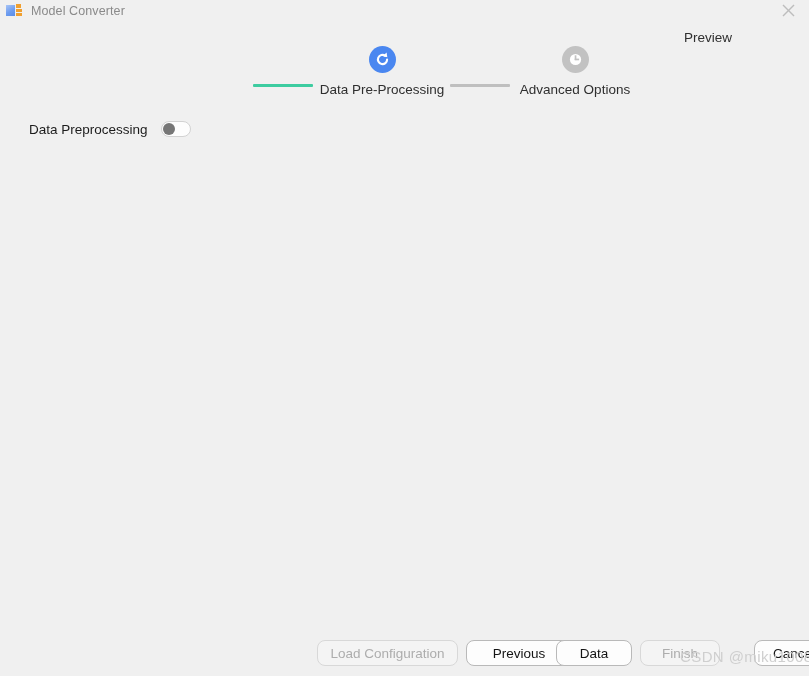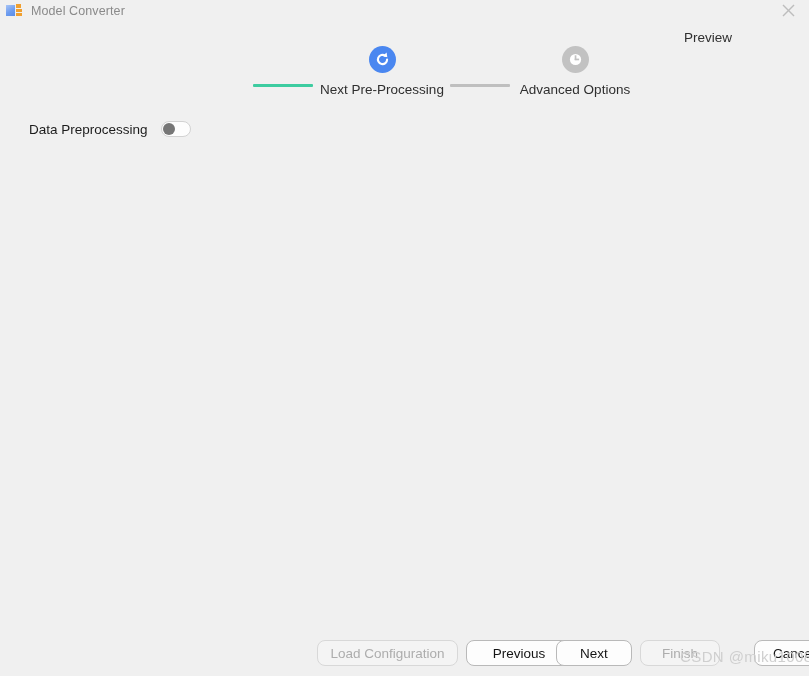--- a/index.html
+++ b/index.html
@@ -234,21 +234,21 @@
     <div class="connector todo" id="conn-2"></div>
 
 
     <div class="step" id="step-2">
       <div class="step-circle active">
         <svg width="17" height="17" viewBox="0 0 17 17" aria-hidden="true">
           <path d="M13.1 8.5a4.6 4.6 0 1 1-1.9-3.72" fill="none" stroke="#ffffff" stroke-width="2.1" stroke-linecap="round"></path>
           <polygon points="12.6,1.6 13.3,6.2 8.9,5.0" fill="#ffffff"></polygon>
         </svg>
       </div>
-      <div class="step-label">Next Pre-Processing</div>
+      <div class="step-label">Data Pre-Processing</div>
     </div>
 
     <div class="step" id="step-4">
       <div class="step-label">Preview</div>
     </div>
 
     <div class="step" id="step-3">
       <div class="step-circle todo">
         <svg width="15" height="15" viewBox="0 0 15 15" aria-hidden="true">
           <circle cx="7.5" cy="7.5" r="5.6" fill="#ffffff"></circle>
@@ -263,20 +263,20 @@
   <div class="form-row">
     <span class="form-label">Data Preprocessing</span>
     <span class="toggle">
       <span class="knob"></span>
     </span>
   </div>
 
   <div class="footer">
     <button class="btn disabled" id="btn-load" disabled="">Load Configuration</button>
     <button class="btn" id="btn-prev">Previous</button>
-    <button class="btn" id="btn-next">Next</button>
+    <button class="btn" id="btn-next">Data</button>
     <button class="btn disabled" id="btn-finish" disabled="">Finish</button>
     <button class="btn" id="btn-cancel">Cancel</button>
   </div>
 
 </div>
 
 <div class="watermark">CSDN @miku1008</div>
 
 </body></html>

